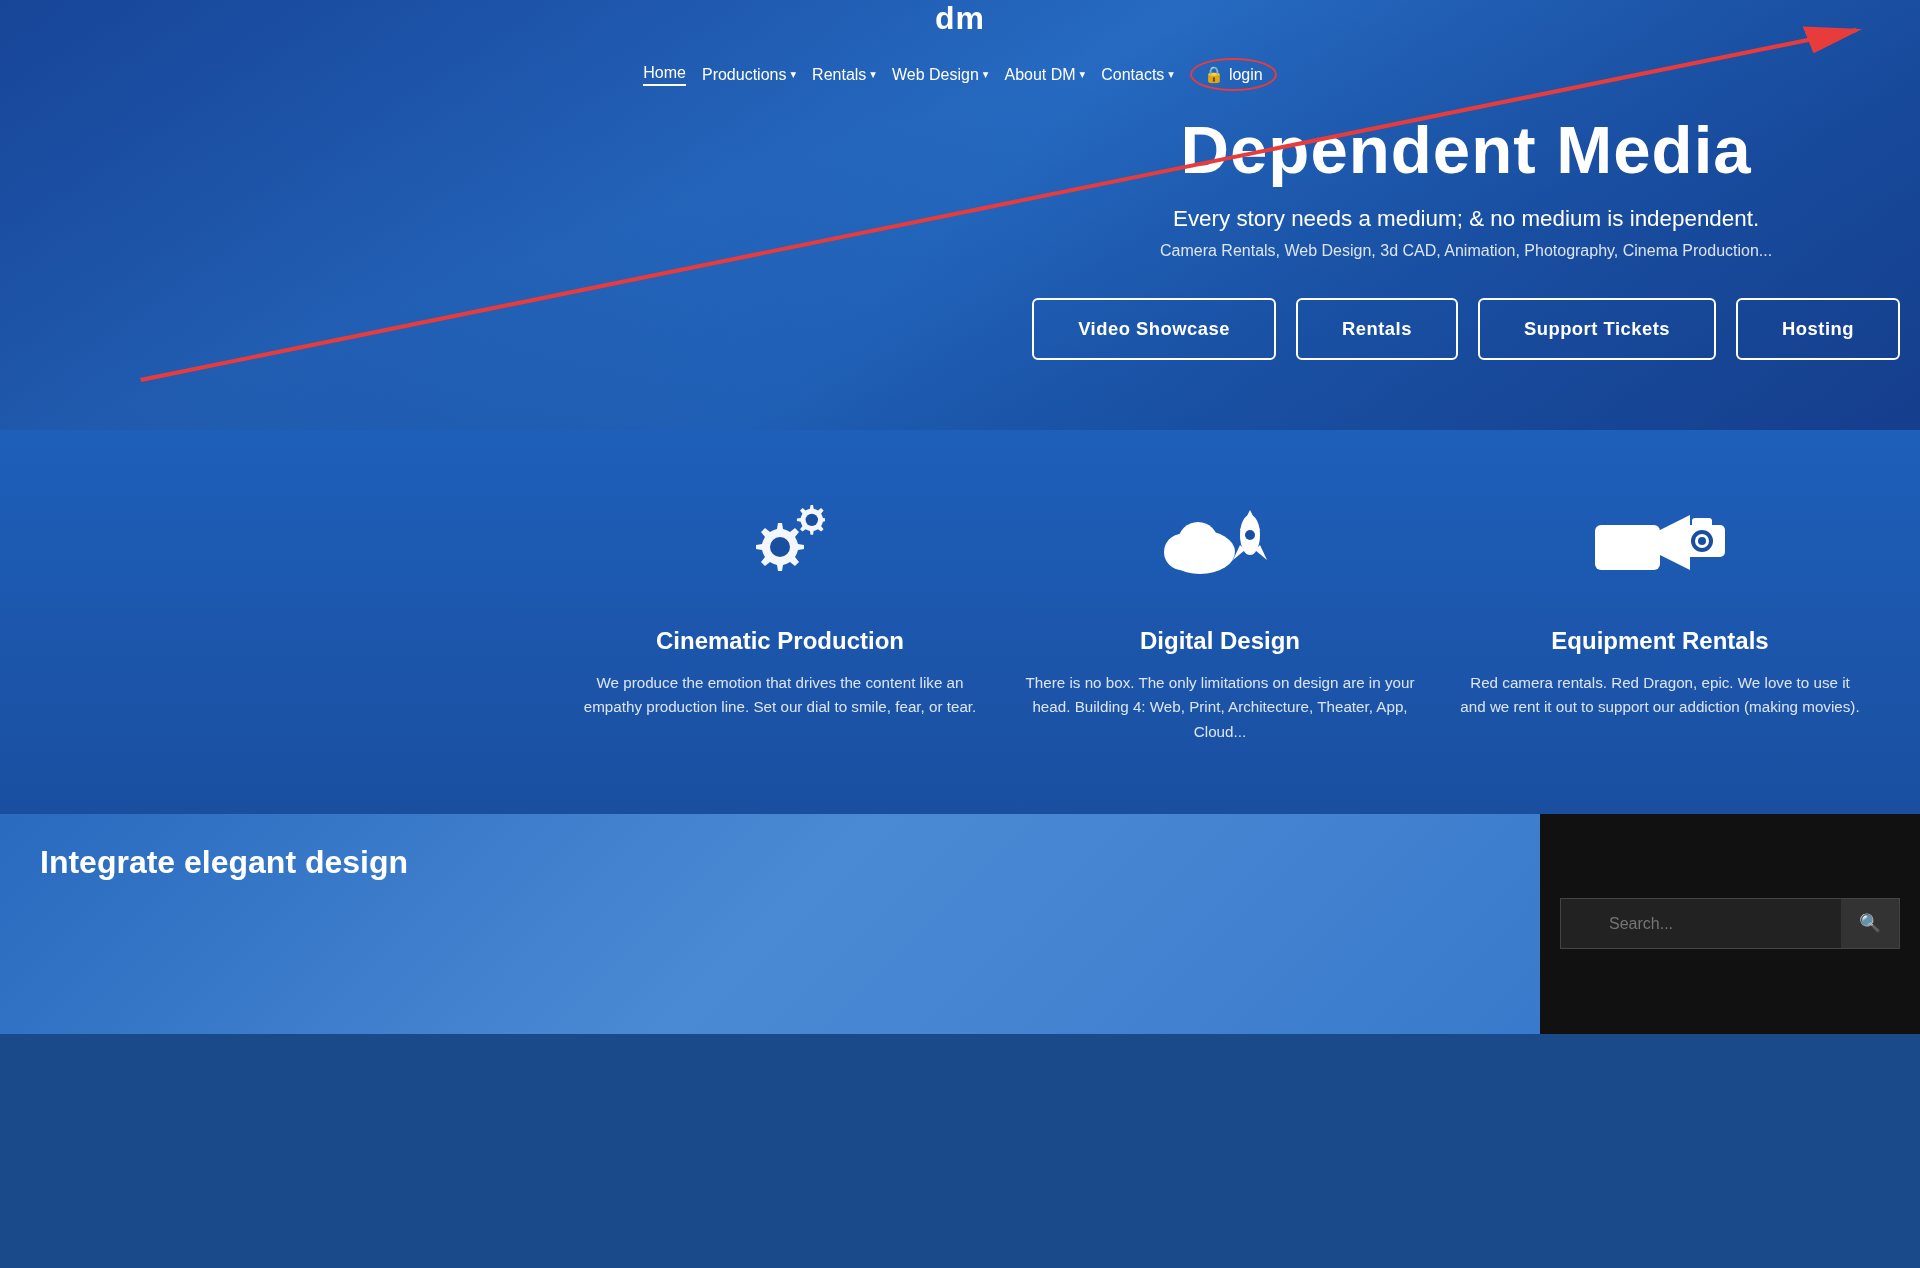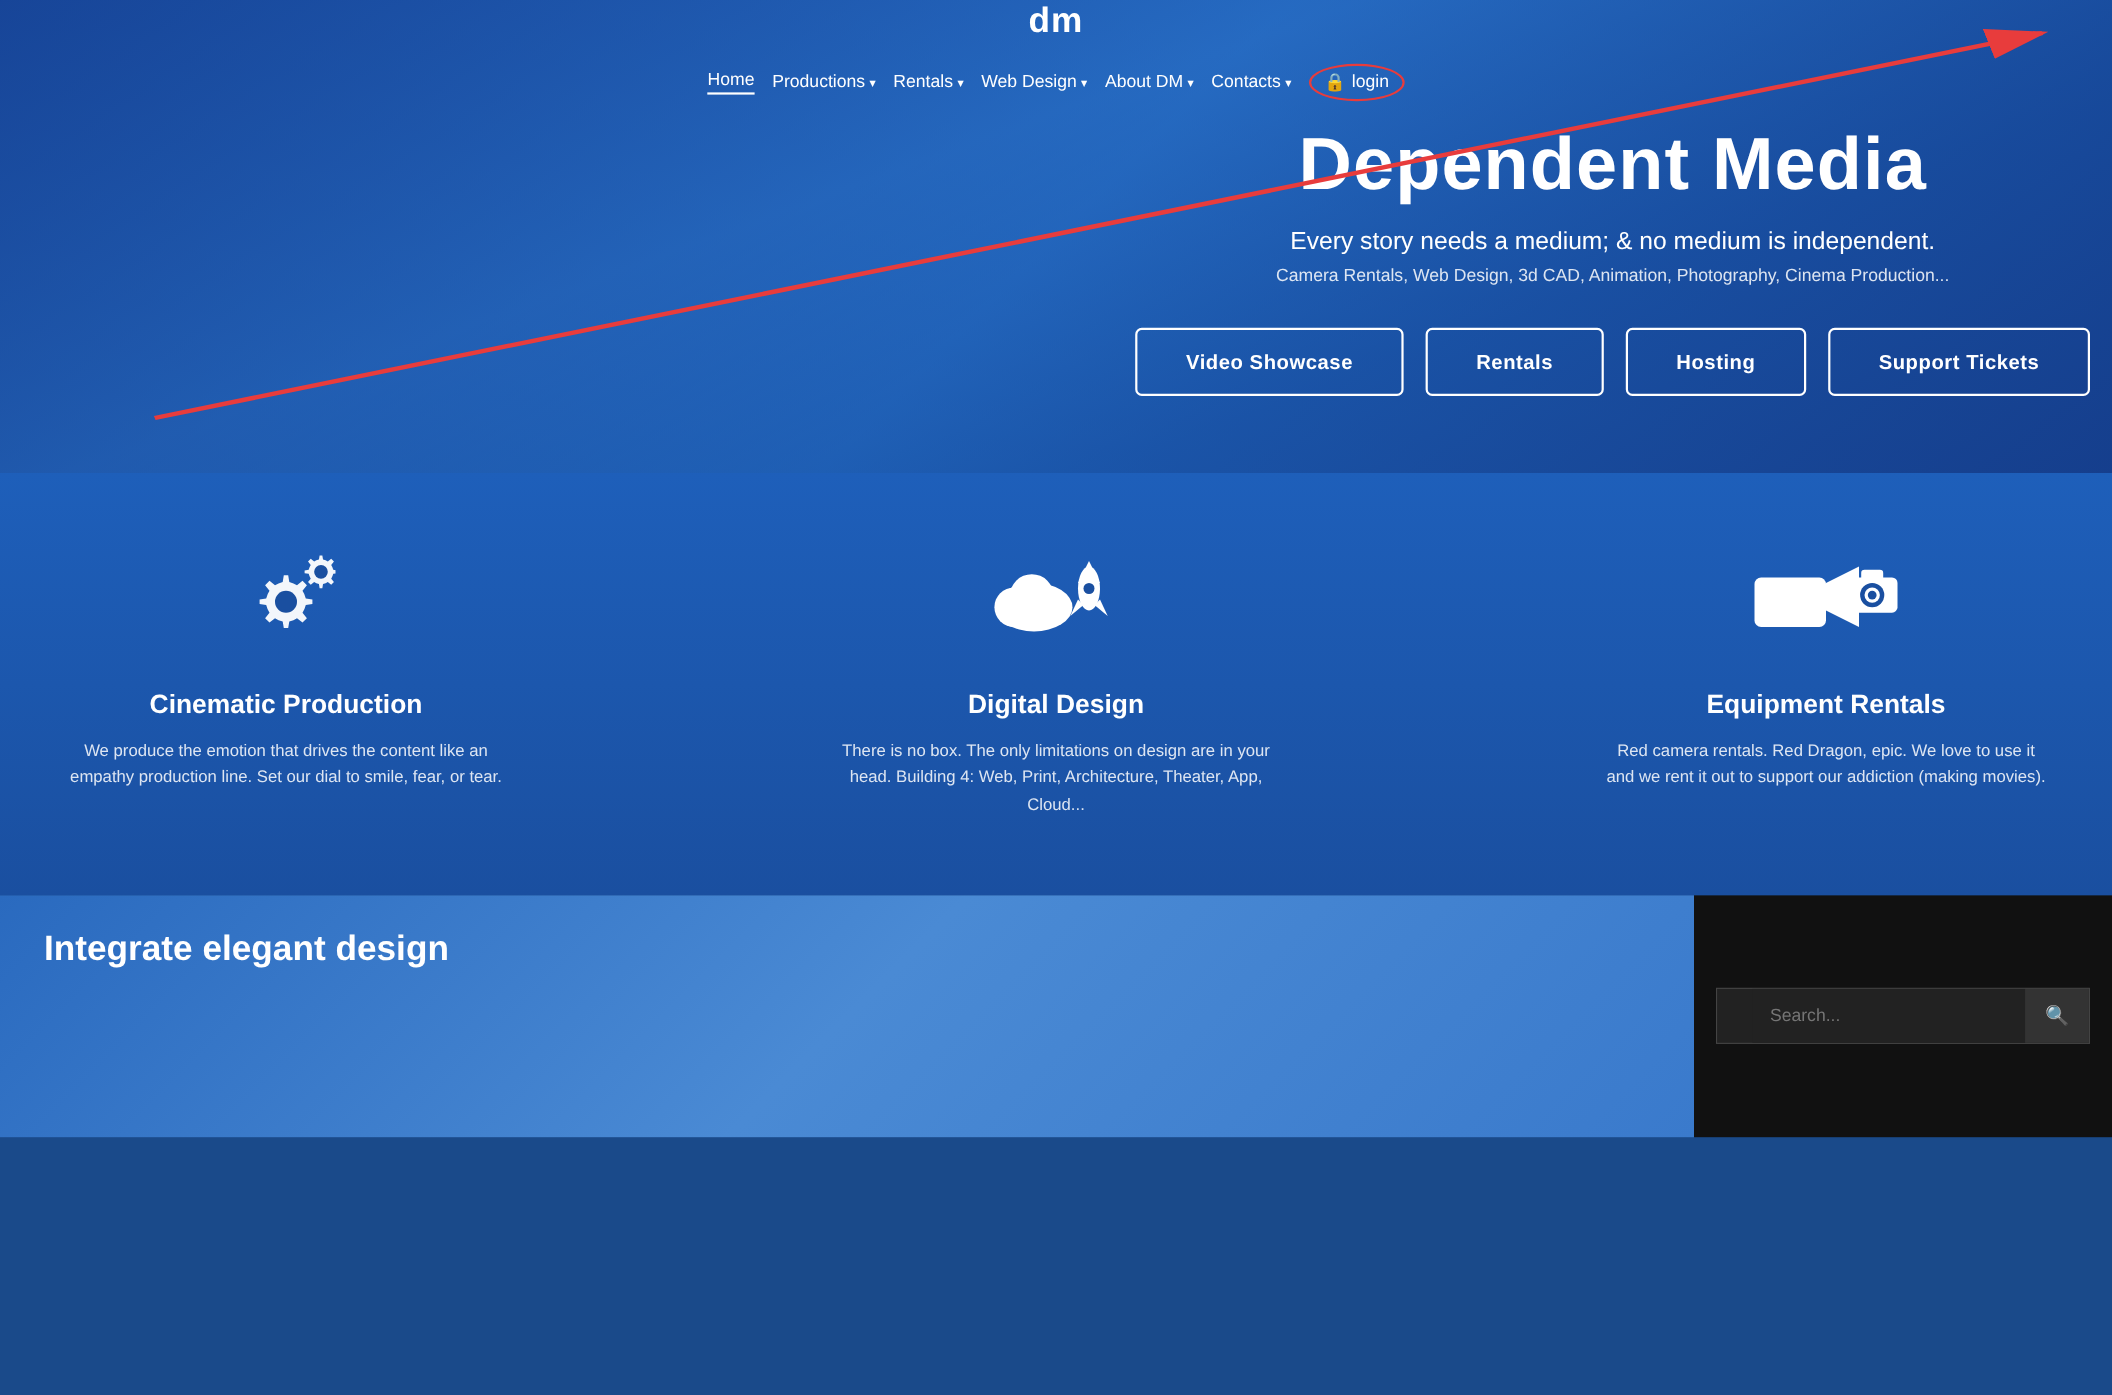--- a/index.html
+++ b/index.html
@@ -112,21 +112,21 @@
       cursor: pointer;
       transition: background 0.2s;
       letter-spacing: 0.5px;
     }
 
     
     .features {
       background: linear-gradient(180deg, #1e5fba 0%, #1a4fa0 100%);
       padding: 70px 60px;
       display: flex;
-      justify-content: space-between;
+      justify-content: flex-end;
       align-items: flex-start;
       gap: 40px;
     }
     .feature-card {
       flex: 1;
       text-align: center;
       color: white;
       max-width: 400px;
     }
     .feature-icon {
@@ -303,22 +303,22 @@
     </defs>
     <line x1="100" y1="380" x2="1320" y2="30" stroke="#e83c3c" stroke-width="4" marker-end="url(#arrowhead)"></line>
   </svg>
   <div class="hero-content">
     <h1 class="hero-title">Dependent Media</h1>
     <p class="hero-subtitle">Every story needs a medium; &amp; no medium is independent.</p>
     <p class="hero-services">Camera Rentals, Web Design, 3d CAD, Animation, Photography, Cinema Production...</p>
     <div class="hero-buttons">
       <button class="hero-btn">Video Showcase</button>
       <button class="hero-btn">Rentals</button>
+      <button class="hero-btn">Support Tickets</button>
       <button class="hero-btn">Hosting</button>
-      <button class="hero-btn">Support Tickets</button>
     </div>
   </div>
 </section>
 
 <section class="features">
 
   <div class="feature-card">
     <span class="feature-icon">
       <svg width="90" height="90" viewBox="0 0 90 90" fill="white" xmlns="http://www.w3.org/2000/svg">
 

